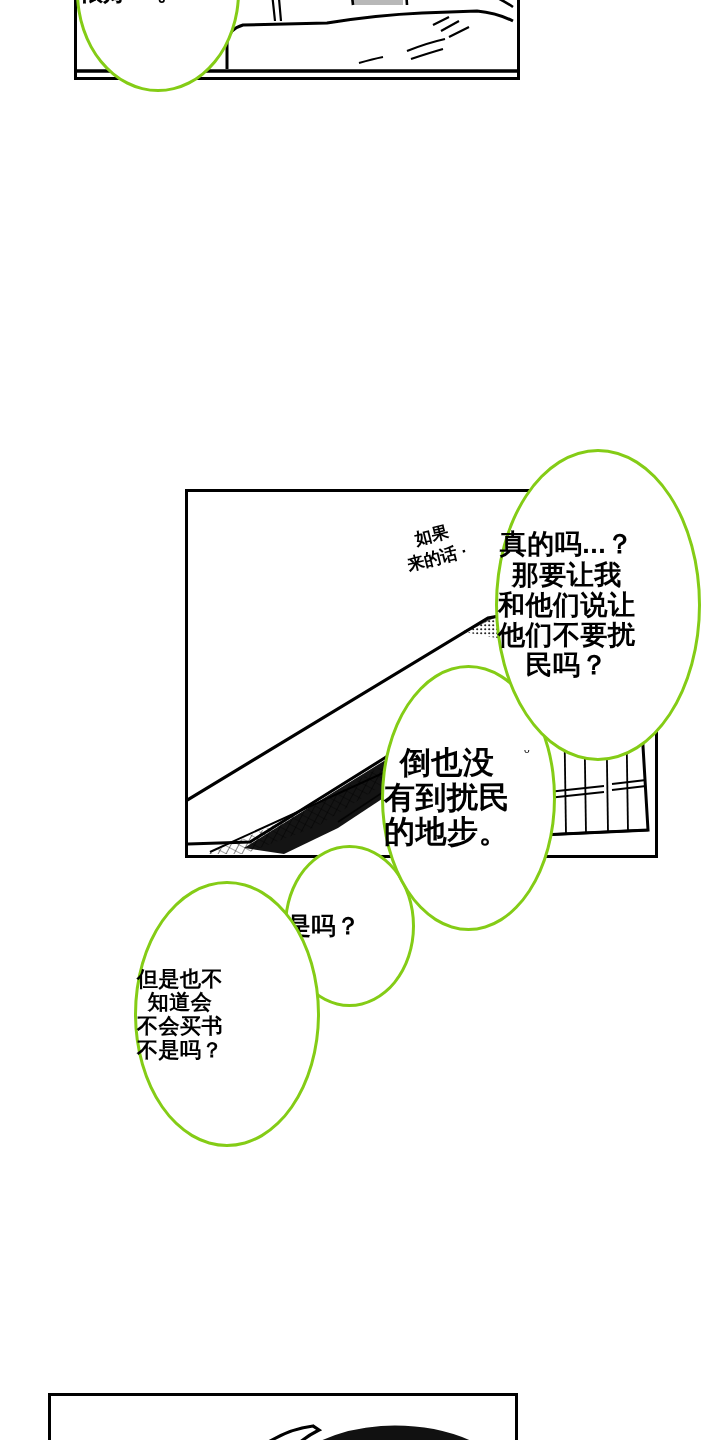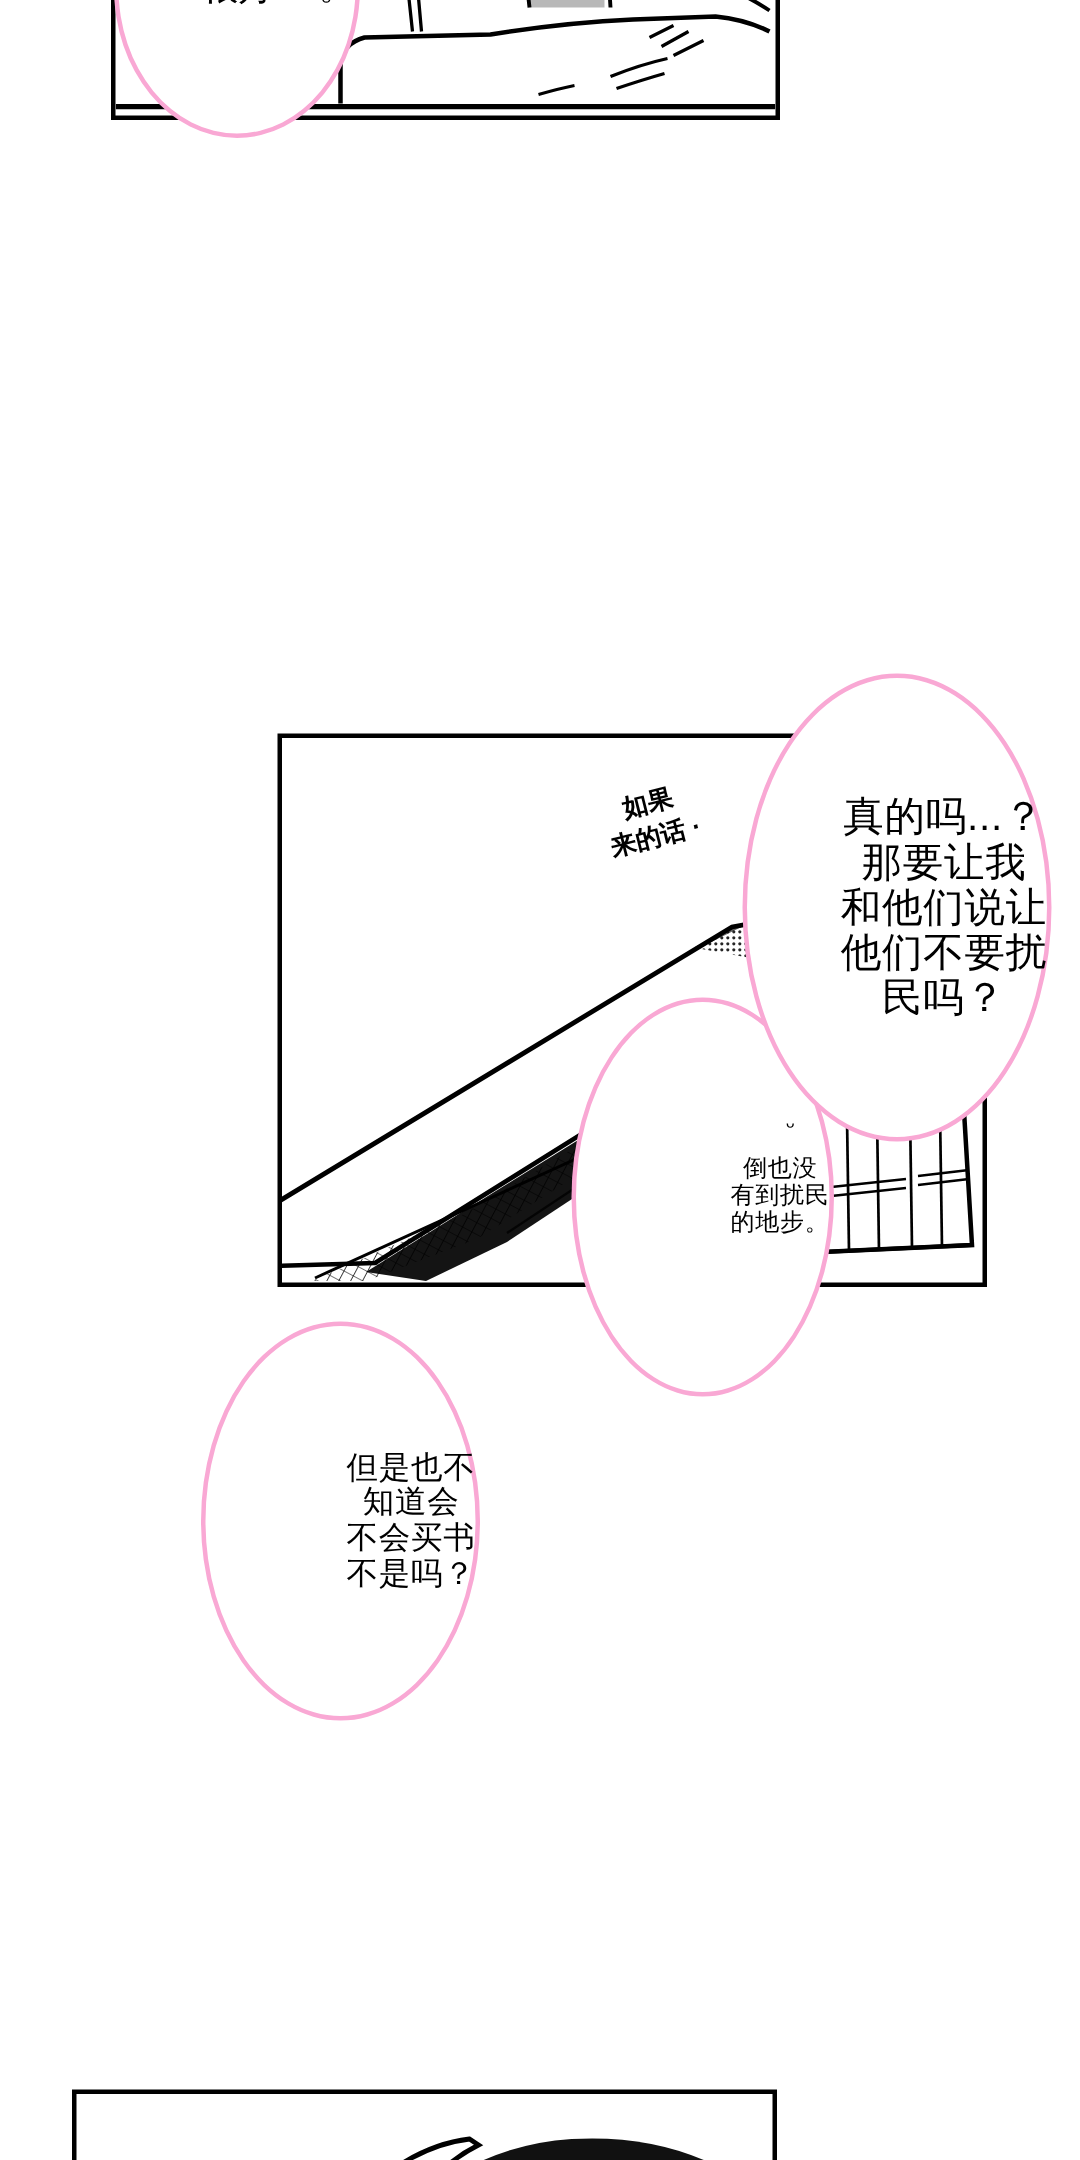--- a/index.html
+++ b/index.html
@@ -15,27 +15,27 @@
   .panel-border{border:3px solid #000;}
 
   #panel-top{left:74px;top:-130px;width:446px;height:210px;}
   #panel-main{left:185px;top:489px;width:473px;height:369px;}
   #panel-bottom{left:48px;top:1393px;width:470px;height:200px;}
 
   
   .bubble{
     position:absolute;
     background:#ffffff;
-    border:3px solid #f9a8d4;
+    border:3px solid #84cc16;
     border-radius:50%;
     box-sizing:border-box;
-    display:flex;align-items:center;justify-content:flex-end;
+    display:flex;align-items:center;justify-content:flex-start;
     text-align:center;
     color:#000;
-    font-weight:400;
+    font-weight:700;
     line-height:1.12;
     letter-spacing:0.5px;
   }
   .bubble .txt{white-space:pre-line;display:block;}
 
   
   .handnote{
     position:absolute;
     color:#000;
     font-weight:700;
@@ -135,30 +135,33 @@
   </div>
 
   <div class="bubble" id="bubble-really" style="left:495px;top:449px;width:206px;height:312px;font-size:27px;z-index:40;">
     <span class="txt">真的吗...？
 那要让我
 和他们说让
 他们不要扰
 民吗？</span>
   </div>
 
-  <div class="bubble" id="bubble-not-that-far" style="left:381px;top:665px;width:175px;height:266px;font-size:16px;z-index:35;">
+  <div class="bubble" id="bubble-not-that-far" style="left:381px;top:665px;width:175px;height:266px;font-size:31px;z-index:35;">
     <span class="txt">倒也没
 有到扰民
 的地步。</span>
   </div>
 
   <div style="position:absolute;left:524px;top:742px;font-size:15px;color:#000;z-index:36;">
     <span>ᵕ</span>
   </div>
 
+  <div class="bubble" id="bubble-is-that-so" style="left:284px;top:845px;width:131px;height:162px;font-size:24px;z-index:30;">
+    <span class="txt">是吗？</span>
+  </div>
 
   <div class="bubble" id="bubble-but-dont-know" style="left:134px;top:881px;width:186px;height:266px;font-size:21px;z-index:32;">
     <span class="txt">但是也不
 知道会
 不会买书
 不是吗？</span>
   </div>
 
   <div class="panel panel-border" id="panel-bottom">
     <svg width="464" height="194" viewBox="0 0 464 194" style="position:absolute;left:0;top:0;">

